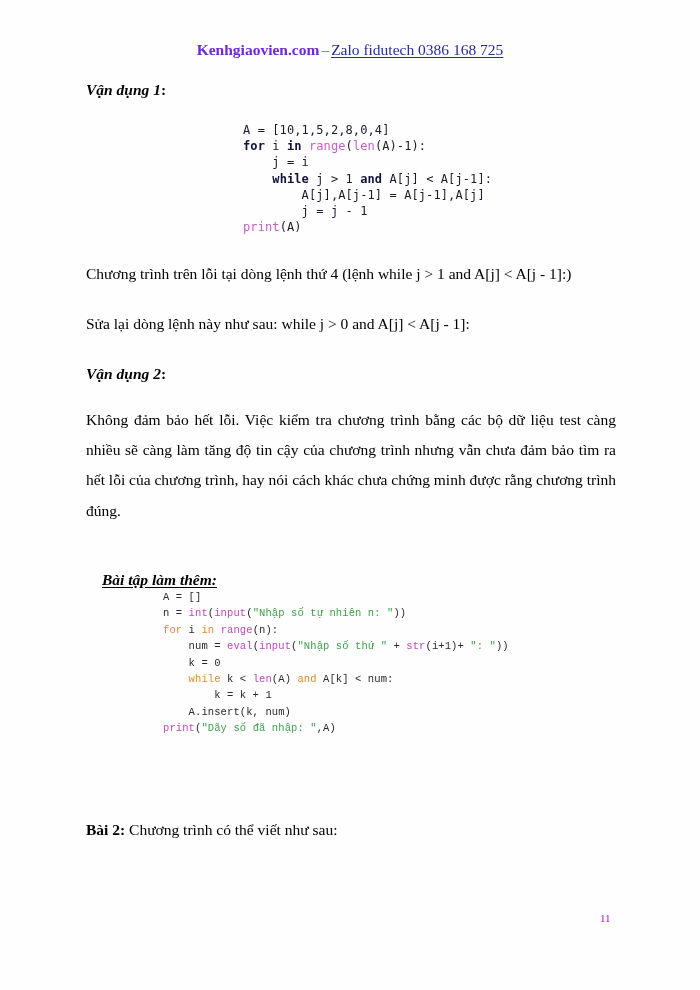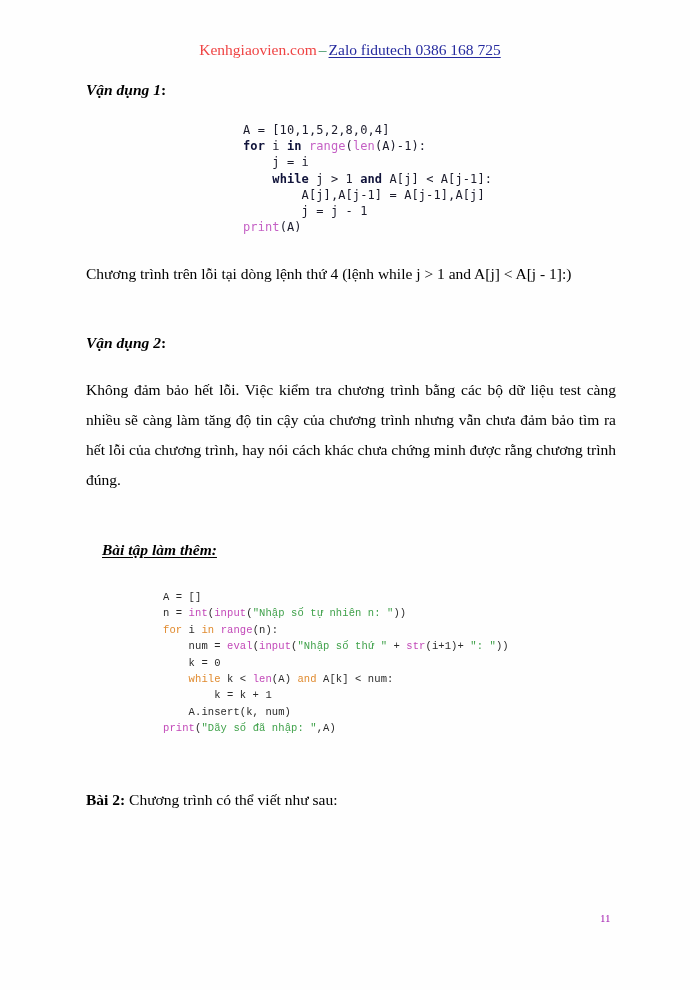--- a/index.html
+++ b/index.html
@@ -26,22 +26,23 @@
   .doc-header {
     position: absolute;
     top: 41px;
     left: 0;
     width: 700px;
     text-align: center;
     font-size: 15.5px;
     white-space: nowrap;
   }
   .brand {
-    color: #ef4444;
+    color: #6d28d9;
     font-family: "Liberation Serif", "DejaVu Serif", serif;
+    font-weight: bold;
   }
   .dash {
     color: #2f8b57;
     padding: 0 2px;
   }
   .zalo {
     color: #252a9e;
     text-decoration: underline;
     text-underline-offset: 2px;
   }
@@ -159,20 +160,21 @@
   <div class="content">
 
     <p class="heading"><span>Vận dụng 1</span><span class="colon">:</span></p>
 
     <div style="height:152px"></div>
 
     <p class="para">Chương trình trên lỗi tại dòng lệnh thứ 4 (lệnh while j &gt; 1 and A[j] &lt; A[j - 1]:)</p>
 
     <div class="sp-20"></div>
 
+    <p class="para">Sửa lại dòng lệnh này như sau: while j &gt; 0 and A[j] &lt; A[j - 1]:</p>
 
     <div class="sp-22"></div>
 
     <p class="heading"><span>Vận dụng 2</span><span class="colon">:</span></p>
 
     <div class="sp-14"></div>
 
     <p class="para-justify">Không đảm bảo hết lỗi. Việc kiểm tra chương trình bằng các bộ dữ liệu test càng nhiều sẽ càng làm tăng độ tin cậy của chương trình nhưng vẫn chưa đảm bảo tìm ra hết lỗi của chương trình, hay nói cách khác chưa chứng minh được rằng chương trình đúng.</p>
 
     <div class="sp-26"></div>

